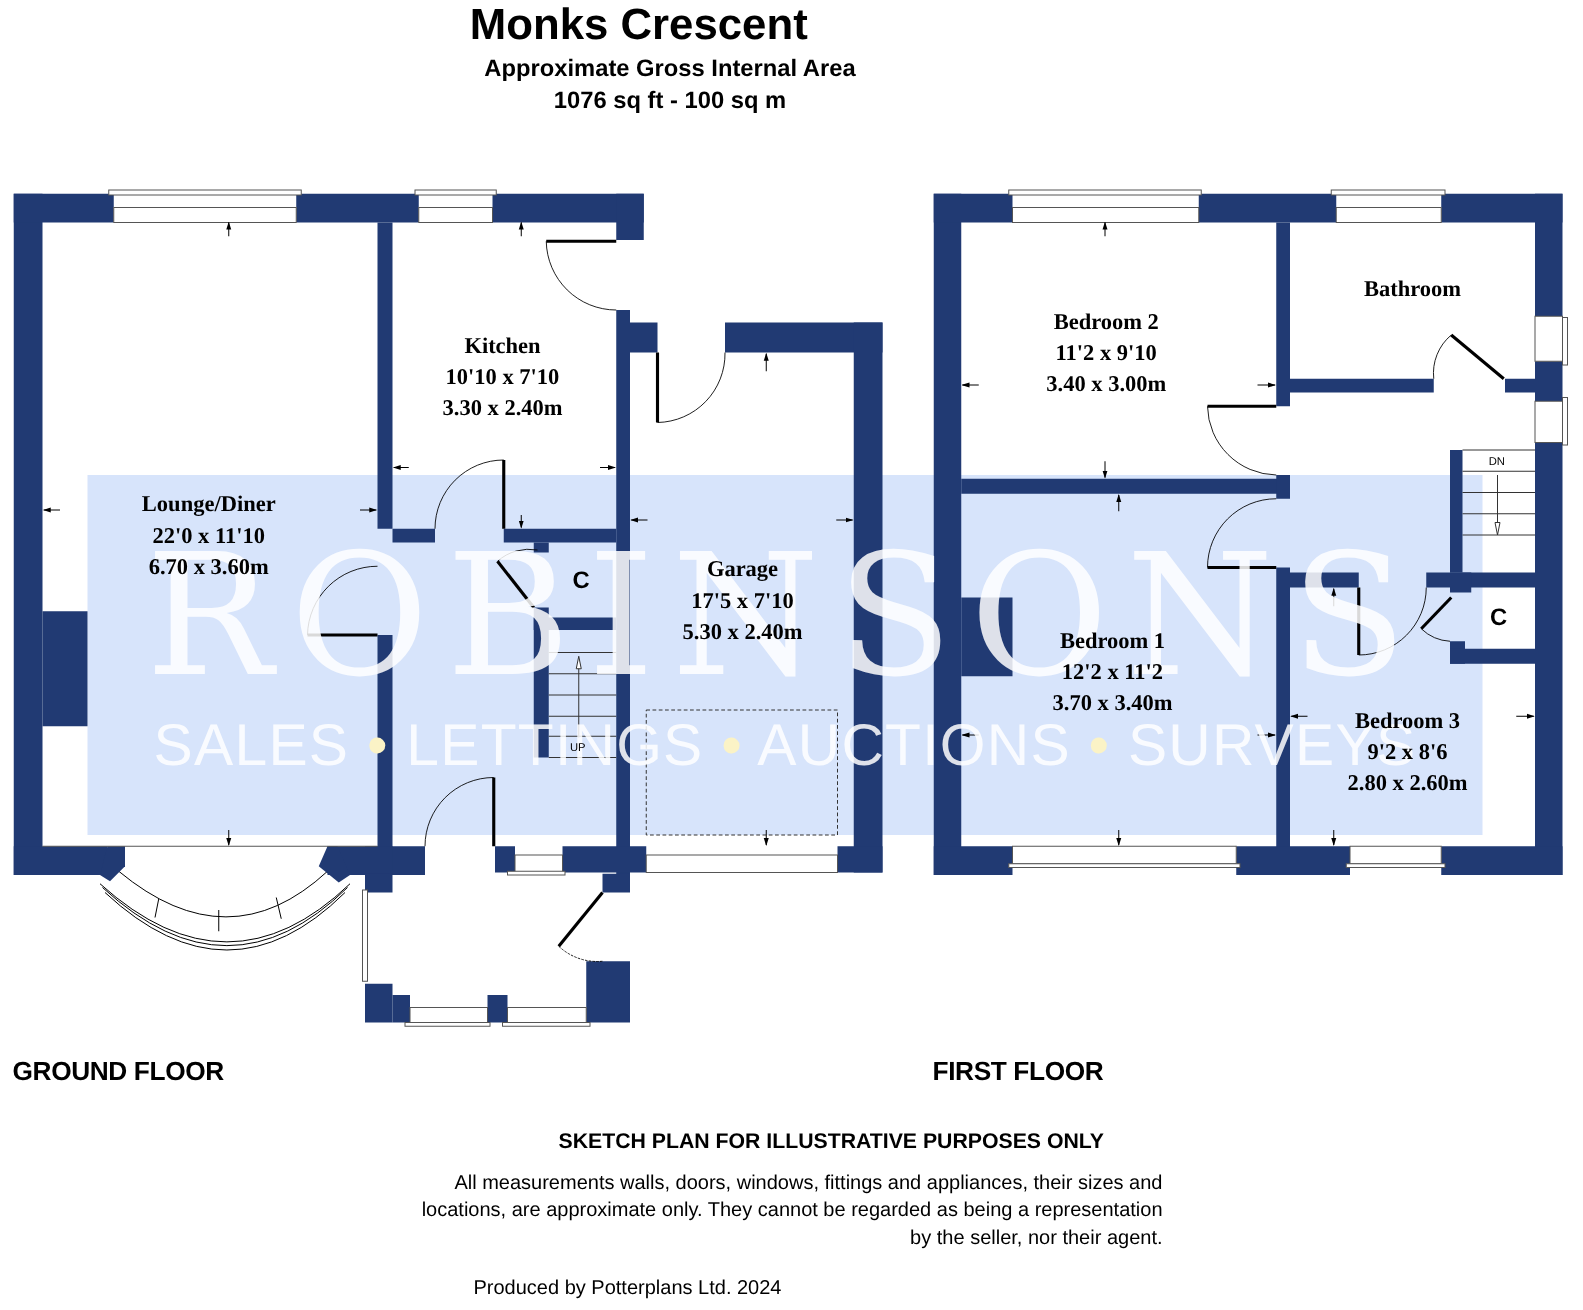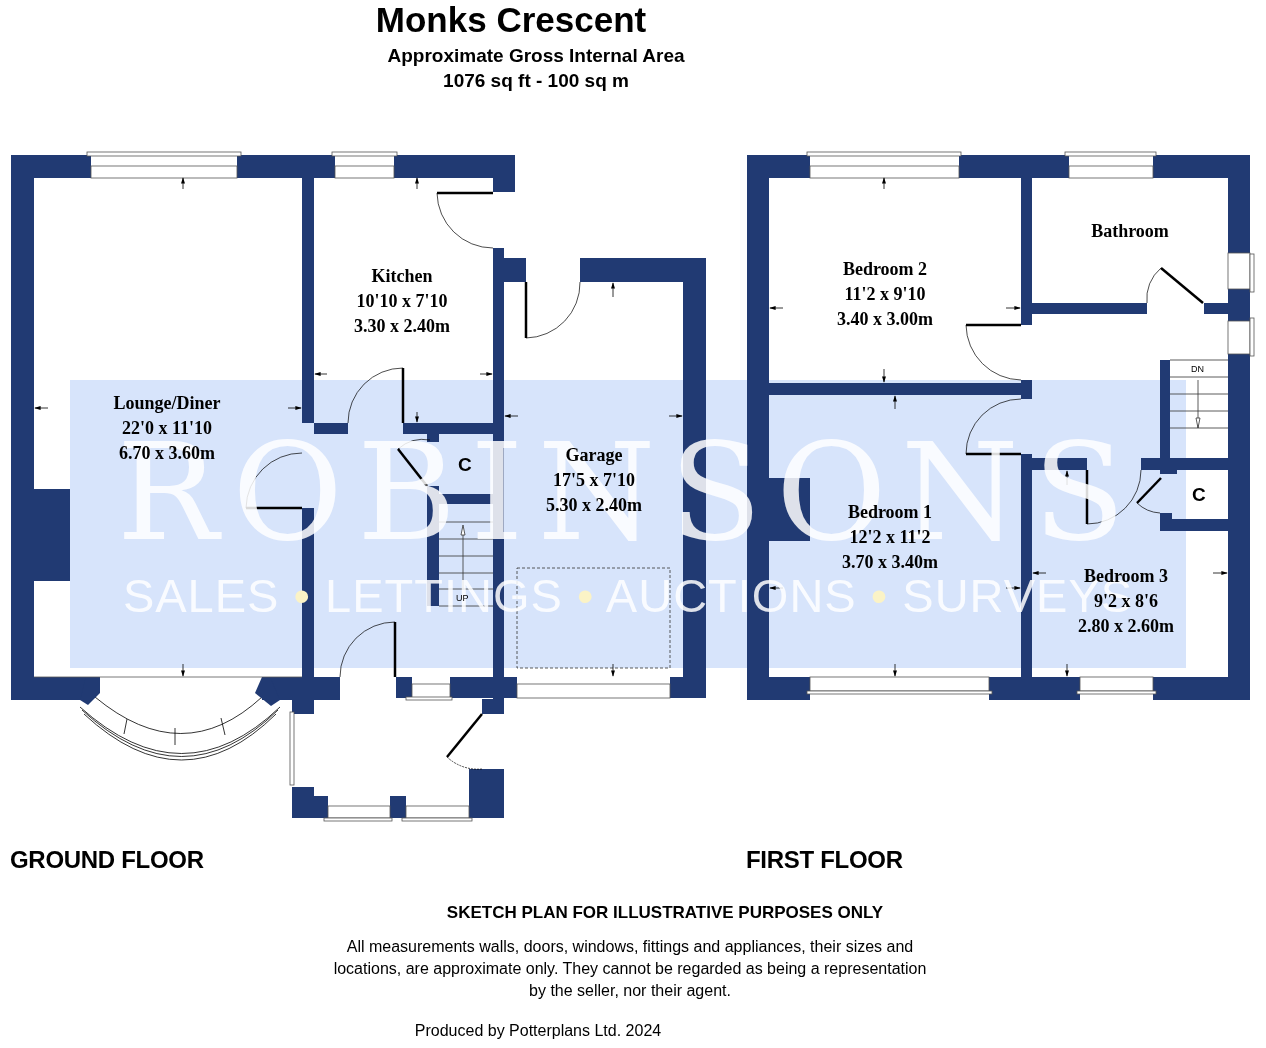--- a/index.html
+++ b/index.html
@@ -1,25 +1,25 @@
 <!DOCTYPE html>
 <html><head>
 <meta charset="utf-8">
 <style>
   html, body { margin:0; padding:0; background:#ffffff; }
   body { width:1266px; height:1048px; position:relative; overflow:hidden; font-family:"Liberation Sans", sans-serif; color:#000; }
   .title { position:absolute; left:0; width:1022px; top:0; text-align:center; font-weight:bold; font-size:35px; line-height:40px; }
   .subtitle { position:absolute; left:0; width:1072px; text-align:center; font-weight:bold; font-size:19px; line-height:24px; }
   .sub1 { top:44px; } .sub2 { top:69px; }
   svg.plan { position:absolute; left:0; top:0; }
-  .floor-label { position:absolute; top:846px; font-weight:bold; font-size:24px; letter-spacing:-0.3px; }
+  .floor-label { position:absolute; top:846px; font-weight:bold; font-size:21px; letter-spacing:-0.3px; }
   .gf { left:10px; } .ff { left:746px; }
   .disclaimer-head { position:absolute; left:0; width:1266px; top:903px; text-align:center; font-weight:bold; font-size:17px;padding-left:32px; }
-  .disclaimer { position:absolute; left:330px; width:600px; top:936px; text-align:center; font-size:16px; line-height:22px; }
-  .producer { position:absolute; left:0; width:1004px; top:1022px; text-align:center; font-size:16px;padding-left:36px; }
+  .disclaimer { position:absolute; left:330px; width:600px; top:936px; text-align:right; font-size:16px; line-height:22px; }
+  .producer { position:absolute; left:0; width:1004px; top:1022px; text-align:center; font-size:16px; }
   .room { position:absolute; text-align:center; font-weight:bold; font-size:18px; line-height:25px; white-space:nowrap; transform:translateX(-50%); }
   .room .n { display:block;font-family:Liberation Serif, serif; }
   .cupboard { position:absolute; font-weight:bold; font-size:19px; }
   .stair-label { position:absolute; font-size:9px; }
   .wm-word { position:absolute; left:70px; top:425px; width:1116px; text-align:center; font-family:"DejaVu Serif", serif; font-weight:normal; font-size:135px; letter-spacing:14px; color:rgba(255,255,255,0.85); line-height:135px; }
   .wm-tag { position:absolute; left:70px; top:568px; width:1116px; text-align:center; font-family:"Liberation Sans", sans-serif; font-size:47px; letter-spacing:1px; color:rgba(255,255,255,0.85); line-height:56px; white-space:nowrap; }
   .wm-tag .dot { color:#fbf3c6; }
 </style>
 </head>
 <body>
@@ -262,21 +262,21 @@
   <span class="n">3.30 x 2.40m</span>
 </div>
 <div class="room" style="left:594px; top:443px;">
   <span class="n">Garage</span>
   <span class="n">17'5 x 7'10</span>
   <span class="n">5.30 x 2.40m</span>
 </div>
 <div class="cupboard" style="left:458px; top:454px;">C</div>
 <div class="stair-label" style="left:456px; top:593px;">UP</div>
 
-<div class="room" style="left:885px; top:245px;margin-top:12px;">
+<div class="room" style="left:885px; top:245px;">
   <span class="n">Bedroom 2</span>
   <span class="n">11'2 x 9'10</span>
   <span class="n">3.40 x 3.00m</span>
 </div>
 <div class="room" style="left:1130px; top:219px;">
   <span class="n">Bathroom</span>
 </div>
 <div class="room" style="left:890px; top:500px;">
   <span class="n">Bedroom 1</span>
   <span class="n">12'2 x 11'2</span>

